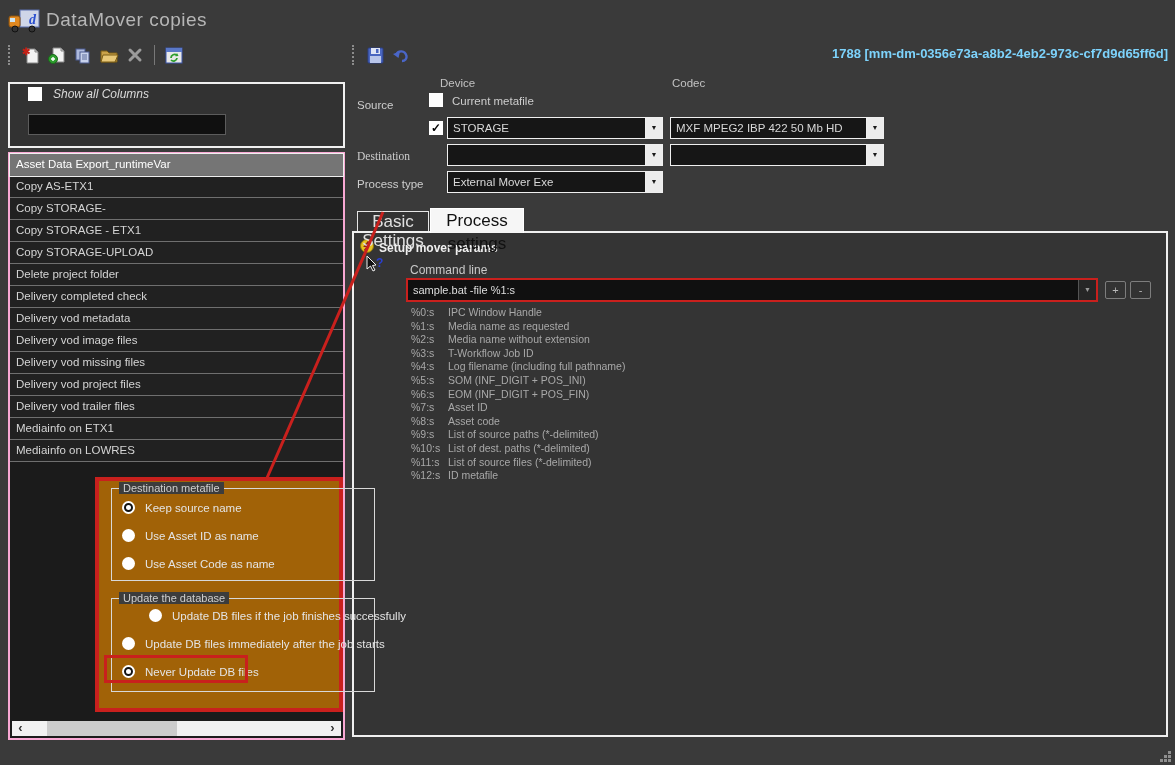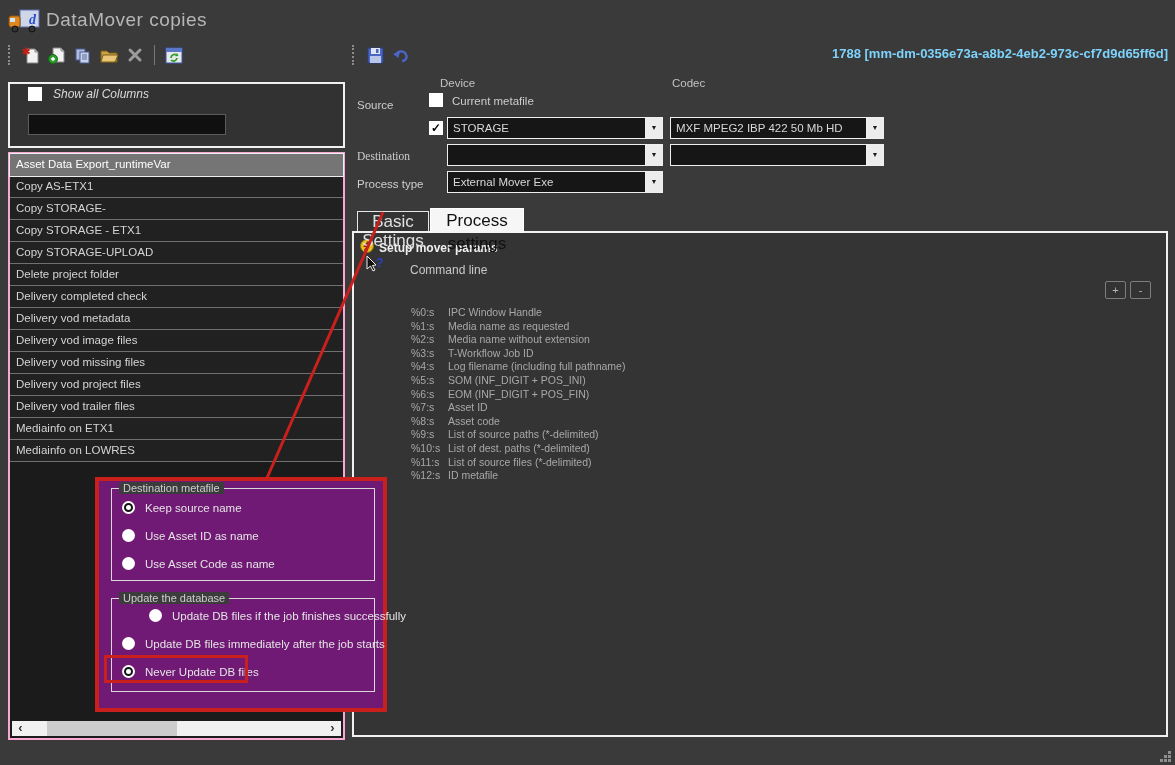--- a/index.html
+++ b/index.html
@@ -72,21 +72,21 @@
   .mini-btn { position:absolute; width:21px; height:18px; top:48px; background:#333;
               border:1px solid #7d7d7d; border-radius:2px; color:#b8b8b8; font-size:11px;
               line-height:16px; text-align:center; }
   .btn-plus { left:751px; } .btn-minus { left:776px; }
 
   .params { position:absolute; left:57px; top:73px; font-size:10.5px; color:#a8a8a8; line-height:13.6px; }
   .param-row { white-space:nowrap; }
   .param-code { display:inline-block; min-width:37px; }
 
   
-  .popup { left:95px; top:477px; width:292px; height:235px; border:4px solid #c9201d; background:#701a75; z-index:5; }
+  .popup { left:95px; top:477px; width:248px; height:235px; border:4px solid #c9201d; background:#a16207; z-index:5; }
   .grp { position:absolute; left:12px; width:264px; border:1px solid #d8d8d8; }
   .grp-0 { top:7px;   height:93px; }
   .grp-1 { top:117px; height:94px; }
   .grp-legend { position:absolute; top:-7px; left:7px; background:#3c3c3c; padding:0 4px;
                 font-size:11px; color:#cfcfcf; white-space:nowrap; }
   .opt-row { position:absolute; left:10px; display:flex; align-items:center; gap:10px; white-space:nowrap; }
   .opt-label { font-size:11.5px; color:#e4e4e4; }
   .radio { width:13px; height:13px; border-radius:50%; background:#ffffff; flex:0 0 auto; }
   .radio.sel::after { content:""; display:block; width:5px; height:5px; margin:2px;
                       border:2px solid #141414; border-radius:50%; background:#fff; }
@@ -263,20 +263,24 @@
 
   <span class="help-cursor">
     <svg width="22" height="20" viewBox="0 0 22 20">
       <path d="M3 1 L3 14 L6.5 11 L9 16 L11 15 L8.5 10.5 L12 10 Z" fill="#111" stroke="#f0f0f0" stroke-width="1"></path>
       <text x="12" y="12" font-size="12" font-weight="bold" fill="#2a3fd0">?</text>
     </svg>
   </span>
 
   <span class="cmd-label">Command line</span>
 
+  <div class="cmd-wrap">
+    <span class="field">sample.bat -file %1:s</span>
+    <span class="arrow cb-arrow-dark">▼</span>
+  </div>
   <span class="mini-btn btn-plus">+</span>
   <span class="mini-btn btn-minus">-</span>
 
   <div class="params" id="params-list">
       <div class="param-row"><span class="param-code">%0:s</span><span>IPC Window Handle</span></div>
       <div class="param-row"><span class="param-code">%1:s</span><span>Media name as requested</span></div>
       <div class="param-row"><span class="param-code">%2:s</span><span>Media name without extension</span></div>
       <div class="param-row"><span class="param-code">%3:s</span><span>T-Workflow Job ID</span></div>
       <div class="param-row"><span class="param-code">%4:s</span><span>Log filename (including full pathname)</span></div>
       <div class="param-row"><span class="param-code">%5:s</span><span>SOM (INF_DIGIT + POS_INI)</span></div>

